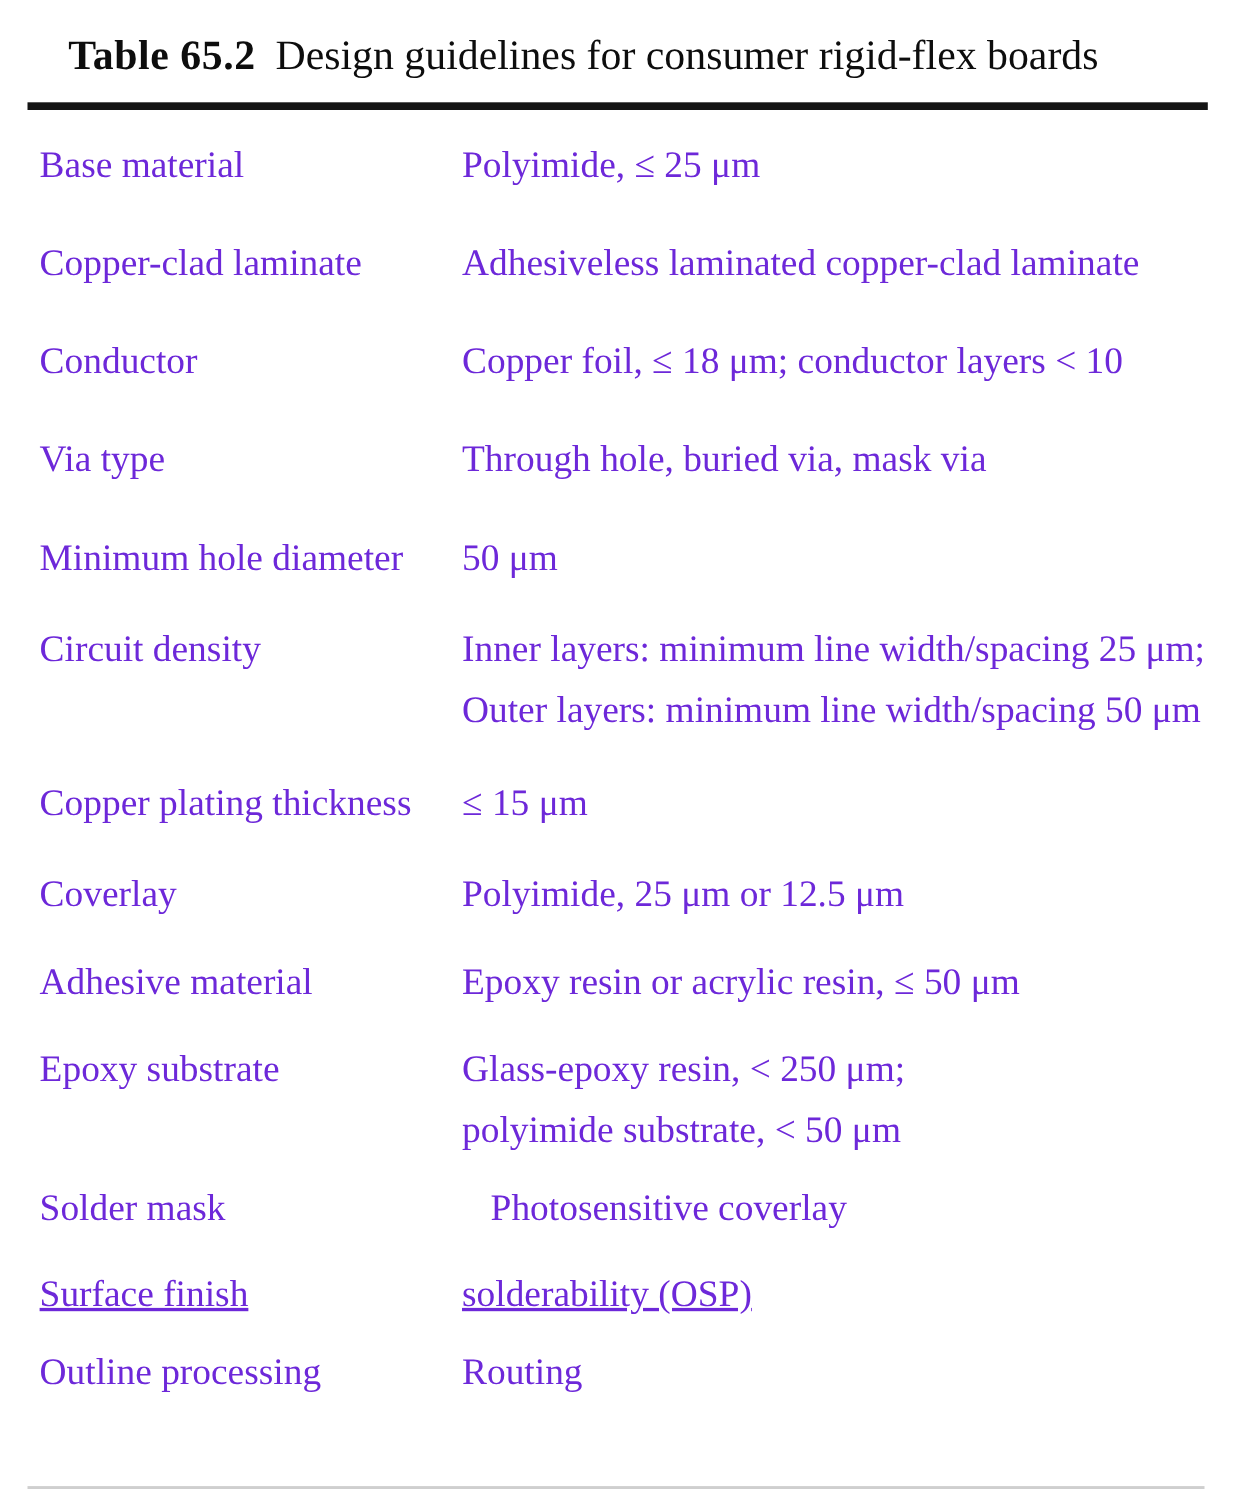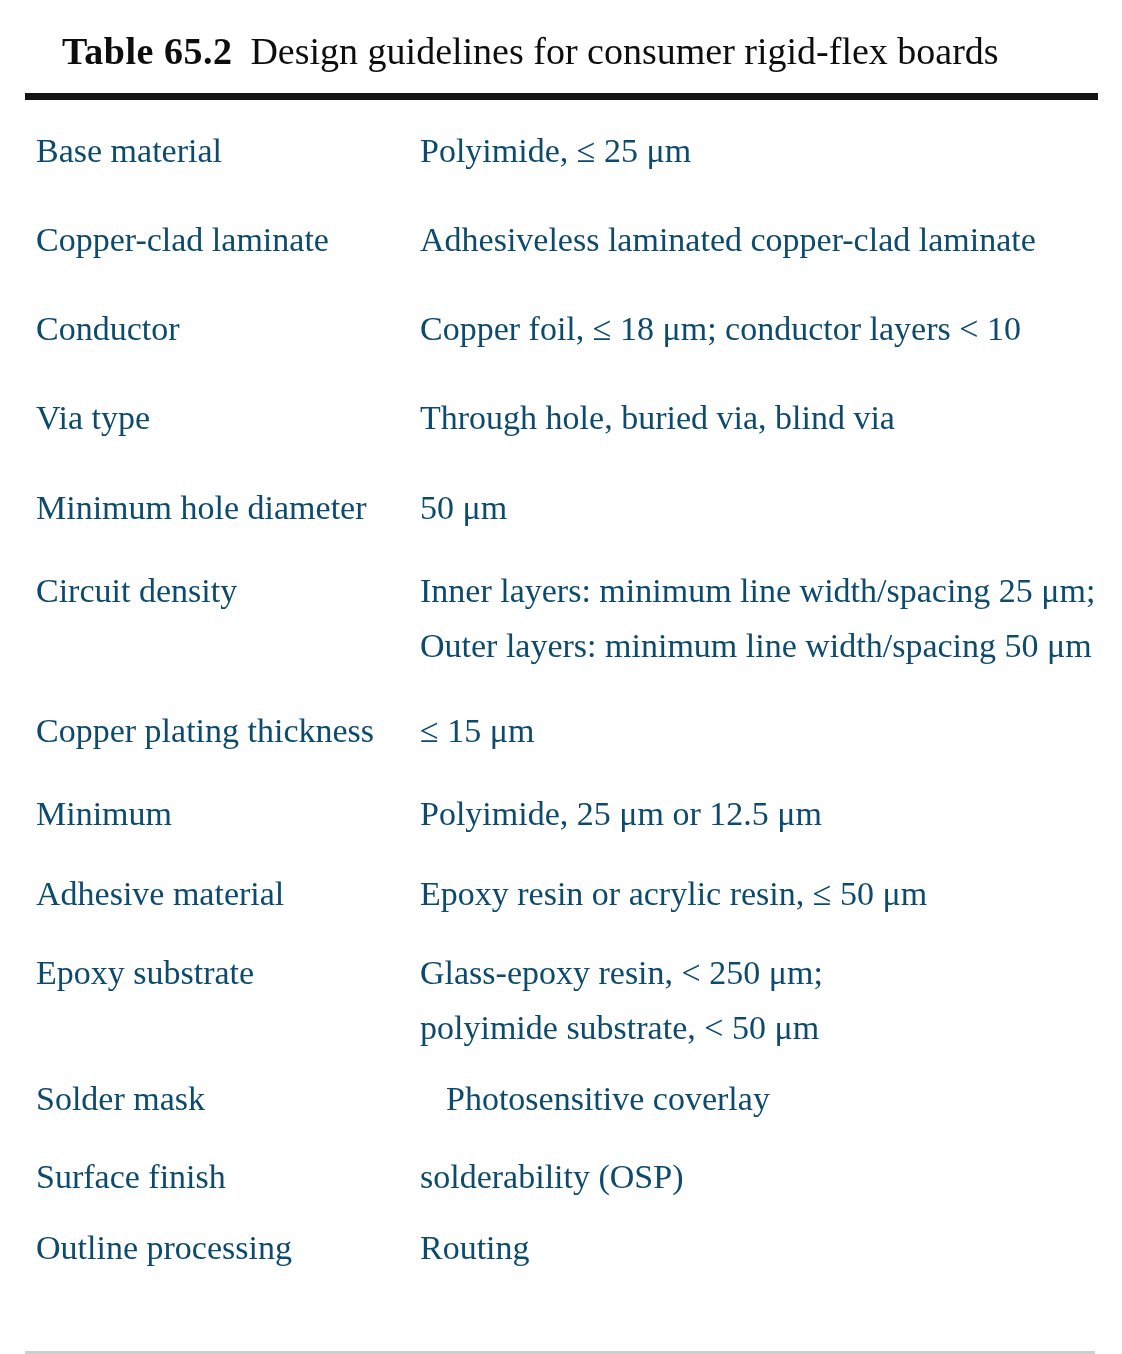--- a/index.html
+++ b/index.html
@@ -50,36 +50,36 @@
     position: absolute;
     left: 36px;
     top: 123px;
     right: 20px;
   }
   .row {
     display: grid;
     grid-template-columns: 384px 1fr;
     font-size: 34px;
     line-height: 55px;
-    color: #0c4a6e;
+    color: #6d28d9;
   }
   .row .label { white-space: nowrap; }
   .row .value div { white-space: nowrap; }
   .row:nth-child(1) { margin-bottom: 34px; }
   .row:nth-child(2) { margin-bottom: 34px; }
   .row:nth-child(3) { margin-bottom: 34px; }
   .row:nth-child(4) { margin-bottom: 35px; }
   .row:nth-child(5) { margin-bottom: 28px; }
   .row:nth-child(6) { margin-bottom: 30px; }
   .row:nth-child(7) { margin-bottom: 28px; }
   .row:nth-child(8) { margin-bottom: 25px; }
   .row:nth-child(9) { margin-bottom: 24px; }
   .row:nth-child(10) { margin-bottom: 16px; }
   .row:nth-child(11) { margin-bottom: 23px; gap: 26px; }
-  .row:nth-child(12) { margin-bottom: 16px; }
+  .row:nth-child(12) { margin-bottom: 16px; text-decoration: underline; }
   .row:nth-child(13) { margin-bottom: 0; }
 </style>
 </head>
 <body>
 
 <div class="page">
 
   <div class="title">
     <span class="title-label">Table 65.2</span><span class="title-text">Design guidelines for consumer rigid-flex boards</span>
   </div>
@@ -108,21 +108,21 @@
       <div class="label">Conductor</div>
       <div class="value">
         <div>Copper foil, ≤ 18 μm; conductor layers &lt; 10</div>
         <div></div>
       </div>
     </div>
 
     <div class="row">
       <div class="label">Via type</div>
       <div class="value">
-        <div>Through hole, buried via, blind via</div>
+        <div>Through hole, buried via, mask via</div>
         <div></div>
       </div>
     </div>
 
     <div class="row">
       <div class="label">Minimum hole diameter</div>
       <div class="value">
         <div>50 μm</div>
         <div></div>
       </div>
@@ -138,21 +138,21 @@
 
     <div class="row">
       <div class="label">Copper plating thickness</div>
       <div class="value">
         <div>≤ 15 μm</div>
         <div></div>
       </div>
     </div>
 
     <div class="row">
-      <div class="label">Minimum</div>
+      <div class="label">Coverlay</div>
       <div class="value">
         <div>Polyimide, 25 μm or 12.5 μm</div>
         <div></div>
       </div>
     </div>
 
     <div class="row">
       <div class="label">Adhesive material</div>
       <div class="value">
         <div>Epoxy resin or acrylic resin, ≤ 50 μm</div>

